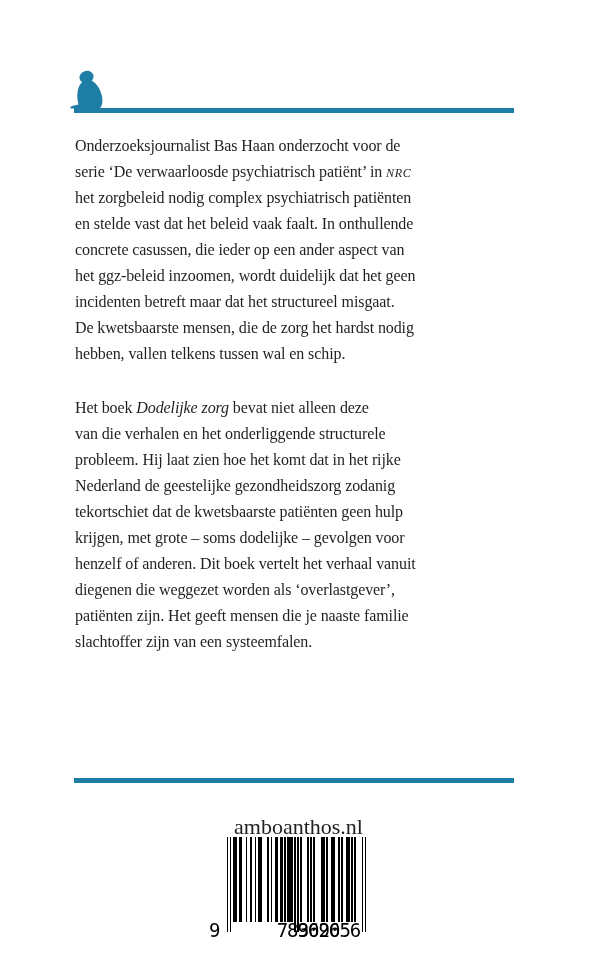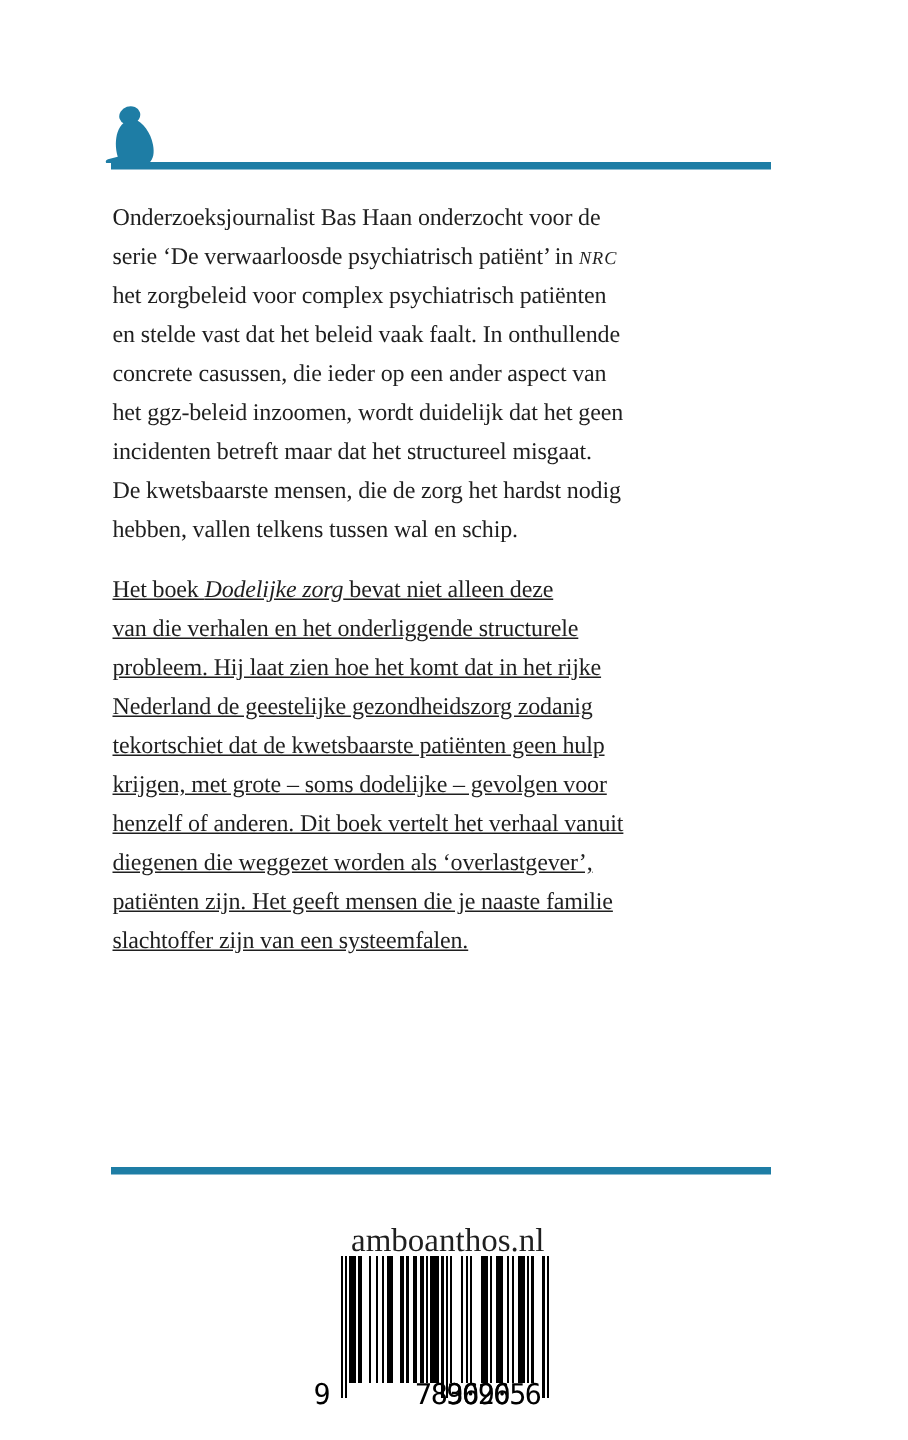--- a/index.html
+++ b/index.html
@@ -11,21 +11,21 @@
     color:var(--ink);
   }
   .rule{position:absolute;left:74px;width:440px;height:5px;background:var(--teal);}
   #top-rule{top:108px;}
   #bottom-rule{top:778px;}
   #figure-icon{position:absolute;left:70px;top:70px;width:40px;height:40px;}
   #blurb{
     position:absolute;left:75px;top:133px;width:460px;
     font-size:16px;line-height:26px;letter-spacing:-0.1px;
   }
-  .para + .para{margin-top:14px;text-decoration:underline;}
+  .para + .para{margin-top:28px;}
   .line{white-space:nowrap;height:26px;}
   .italic{font-style:italic;}
   .smallcaps{font-size:0.76em;letter-spacing:0.6px;font-style:italic;}
   #publisher-url{
     position:absolute;left:0;top:814px;width:605px;
     text-align:center;font-size:22px;line-height:26px;
     transform:translateX(-4px);
   }
   #barcode-svg{position:absolute;left:227px;top:837px;width:139px;height:95px;}
   .bc-digit{
@@ -55,21 +55,21 @@
       C10.2,13 13.8,9.8 19,9 Z"></path>
   </g>
 </svg>
 
 <div class="rule" id="top-rule"></div>
 
 <div id="blurb">
     <div class="para">
       <div class="line"><span>Onderzoeksjournalist Bas Haan onderzocht voor de</span></div>
       <div class="line"><span>serie ‘De verwaarloosde psychiatrisch patiënt’ in </span><span class="smallcaps">NRC</span></div>
-      <div class="line"><span>het zorgbeleid voor complex psychiatrisch patiënten</span></div>
+      <div class="line"><span>het zorgbeleid nodig complex psychiatrisch patiënten</span></div>
       <div class="line"><span>en stelde vast dat het beleid vaak faalt. In onthullende</span></div>
       <div class="line"><span>concrete casussen, die ieder op een ander aspect van</span></div>
       <div class="line"><span>het ggz-beleid inzoomen, wordt duidelijk dat het geen</span></div>
       <div class="line"><span>incidenten betreft maar dat het structureel misgaat.</span></div>
       <div class="line"><span>De kwetsbaarste mensen, die de zorg het hardst nodig</span></div>
       <div class="line"><span>hebben, vallen telkens tussen wal en schip.</span></div>
     </div>
     <div class="para">
       <div class="line"><span>Het boek </span><span class="italic">Dodelijke zorg</span><span> bevat niet alleen deze</span></div>
       <div class="line"><span>van die verhalen en het onderliggende structurele</span></div>

